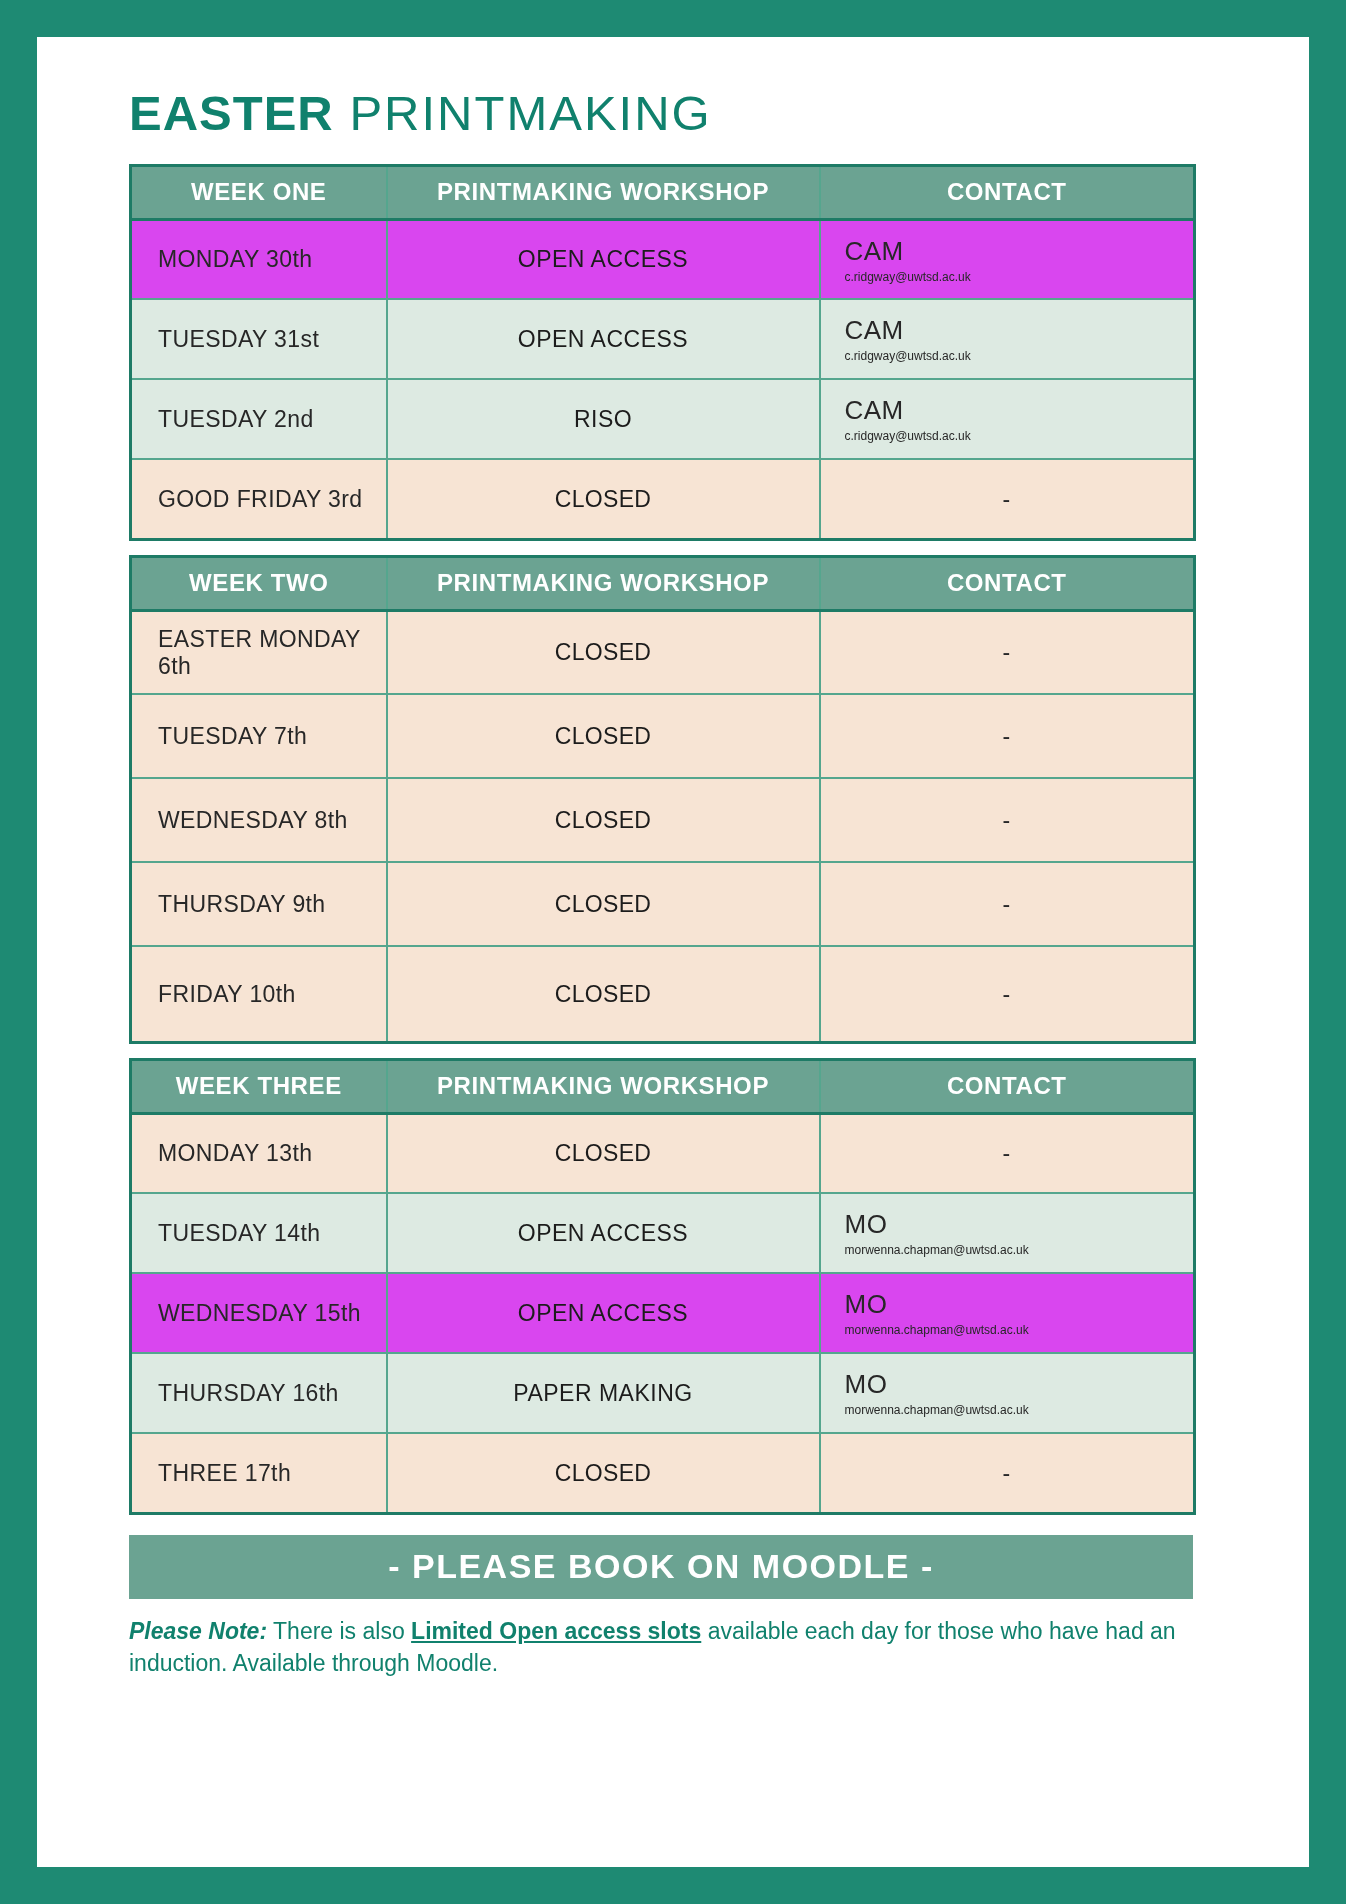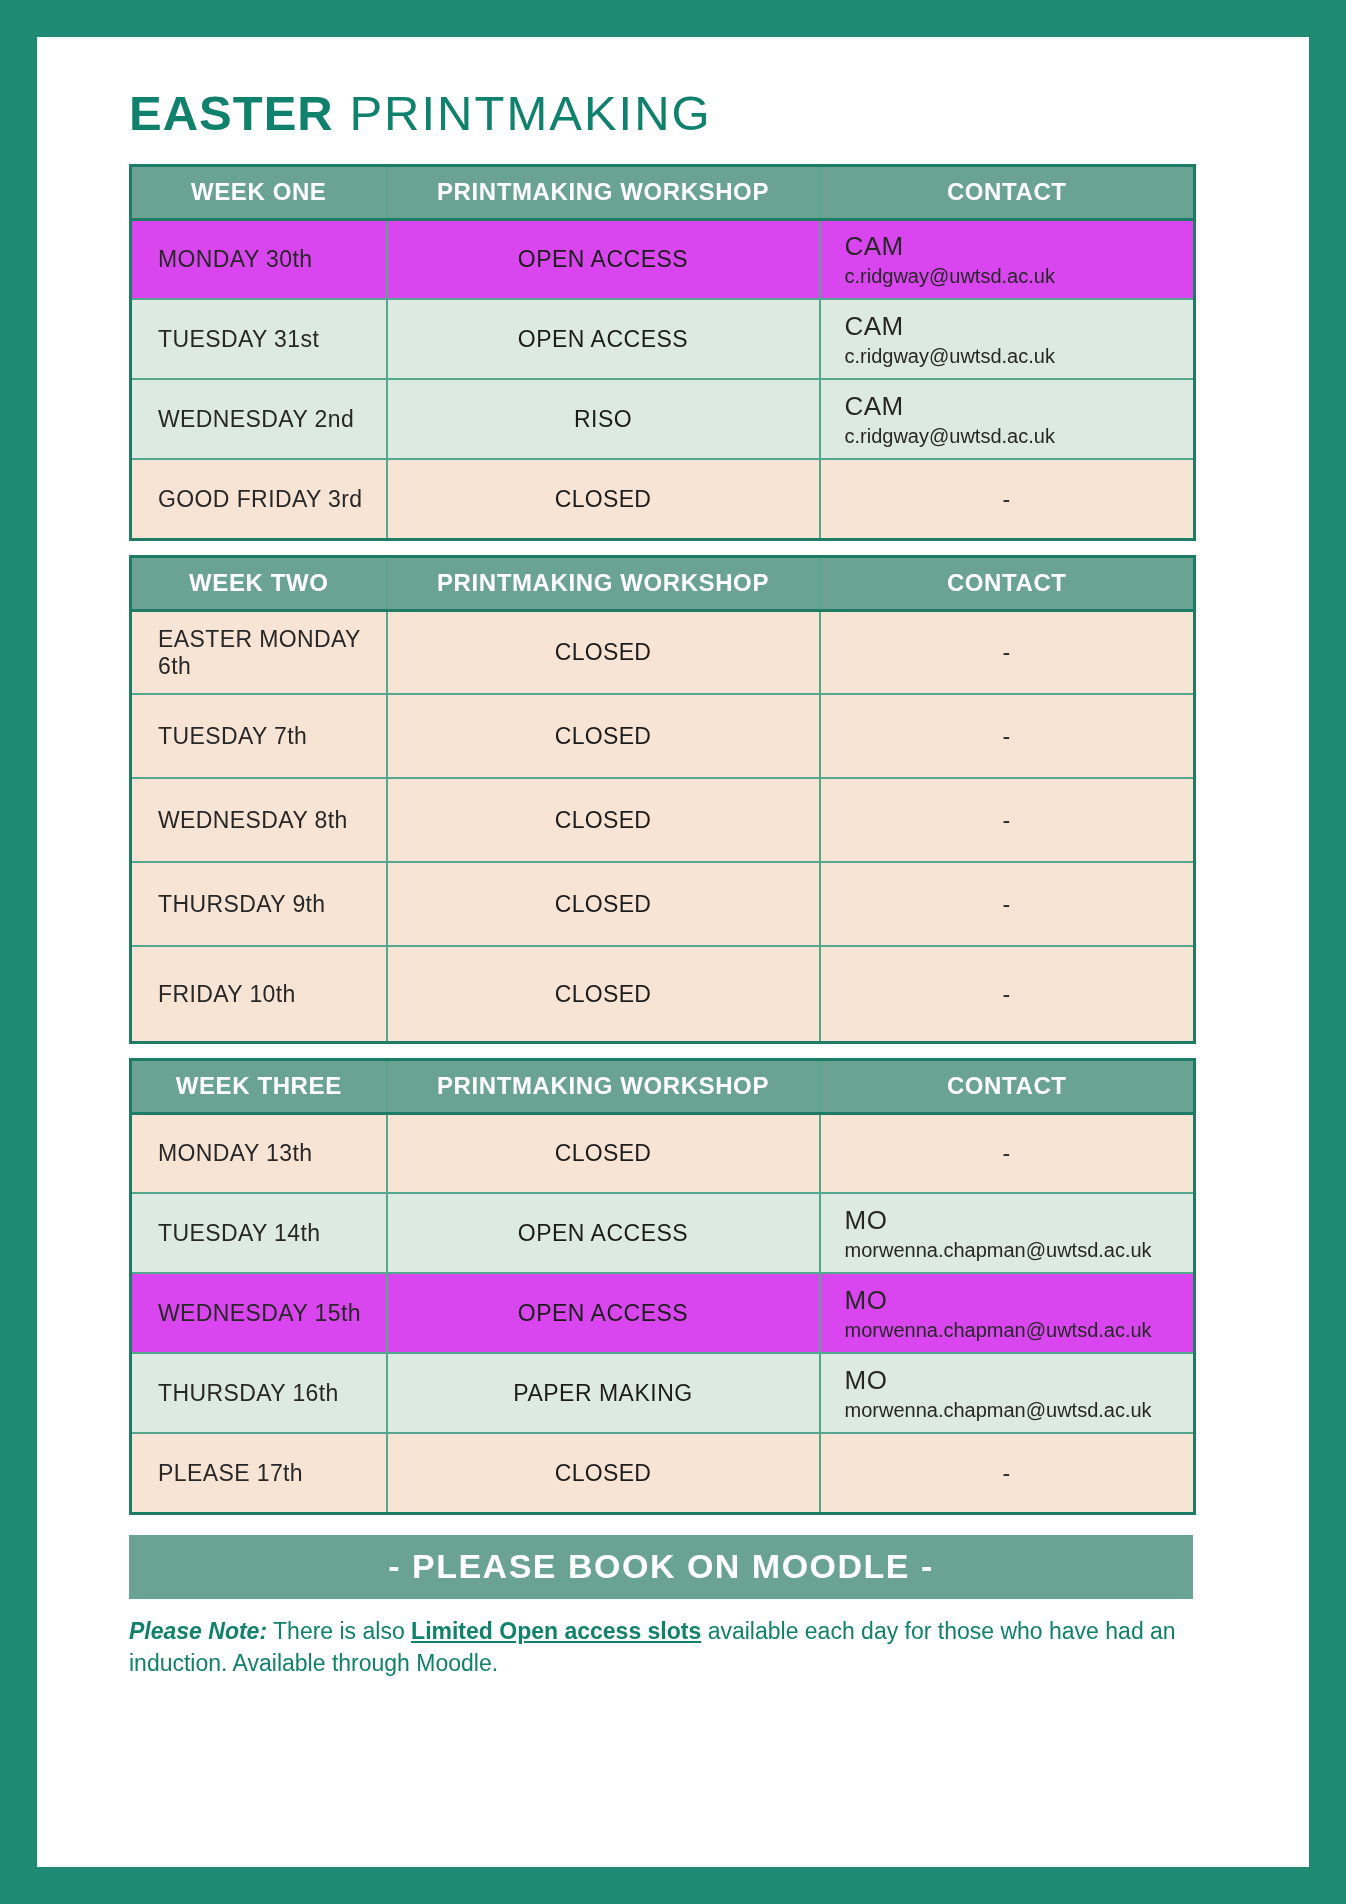--- a/index.html
+++ b/index.html
@@ -30,21 +30,21 @@
   .tt2 tbody tr{height:84px;}
   .tt2 tbody tr:last-child{height:96px;}
   .r-white{background:#d946ef;}
   .r-green{background:var(--row-green);}
   .r-peach{background:var(--row-peach);}
   td.day{padding-left:26px;font-size:23px;color:var(--ink);letter-spacing:0.4px;}
   td.ws{text-align:center;font-size:23px;color:#1c1c1c;letter-spacing:0.3px;}
   td.ws.b{font-weight:400;letter-spacing:0.5px;}
   td.ct{padding-left:24px;vertical-align:middle;}
   td.ct .cname{font-size:26px;color:var(--ink);margin-bottom:3px;letter-spacing:0.5px;}
-  td.ct .cemail{font-size:20px;color:var(--ink);}
+  td.ct .cemail{font-size:12px;color:var(--ink);}
   td.ct.dash{text-align:center;font-size:23px;color:var(--ink);padding-left:0;}
 
   .banner{width:1064px;height:64px;background:var(--header);display:flex;align-items:center;justify-content:center;margin-top:20px;}
   .banner span{color:#fff;font-weight:700;font-size:34px;letter-spacing:1.5px;}
 
   .note{margin-top:16px;width:1064px;color:var(--brand);font-size:23px;line-height:1.42;}
   .note .np{font-weight:700;font-style:italic;}
   .note .nl{font-weight:700;text-decoration:underline;}
 </style>
 </head>
@@ -81,21 +81,21 @@
         </tr>
         <tr class="r-green">
           <td class="day">TUESDAY 31st</td>
           <td class="ws b">OPEN ACCESS</td>
           <td class="ct">
             <div class="cname">CAM</div>
             <div class="cemail">c.ridgway@uwtsd.ac.uk</div>
           </td>
         </tr>
         <tr class="r-green">
-          <td class="day">WEDNESDAY 2nd</td>
+          <td class="day">TUESDAY 2nd</td>
           <td class="ws b">RISO</td>
           <td class="ct">
             <div class="cname">CAM</div>
             <div class="cemail">c.ridgway@uwtsd.ac.uk</div>
           </td>
         </tr>
         <tr class="r-peach">
           <td class="day">GOOD FRIDAY 3rd</td>
           <td class="ws">CLOSED</td>
           <td class="ct dash">-</td>
@@ -182,21 +182,21 @@
         </tr>
         <tr class="r-green">
           <td class="day">THURSDAY 16th</td>
           <td class="ws b">PAPER MAKING</td>
           <td class="ct">
             <div class="cname">MO</div>
             <div class="cemail">morwenna.chapman@uwtsd.ac.uk</div>
           </td>
         </tr>
         <tr class="r-peach">
-          <td class="day">PLEASE 17th</td>
+          <td class="day">THREE 17th</td>
           <td class="ws">CLOSED</td>
           <td class="ct dash">-</td>
         </tr>
       </tbody>
     </table>
 
     <div class="banner">
       <span>- PLEASE BOOK ON MOODLE -</span>
     </div>
 

